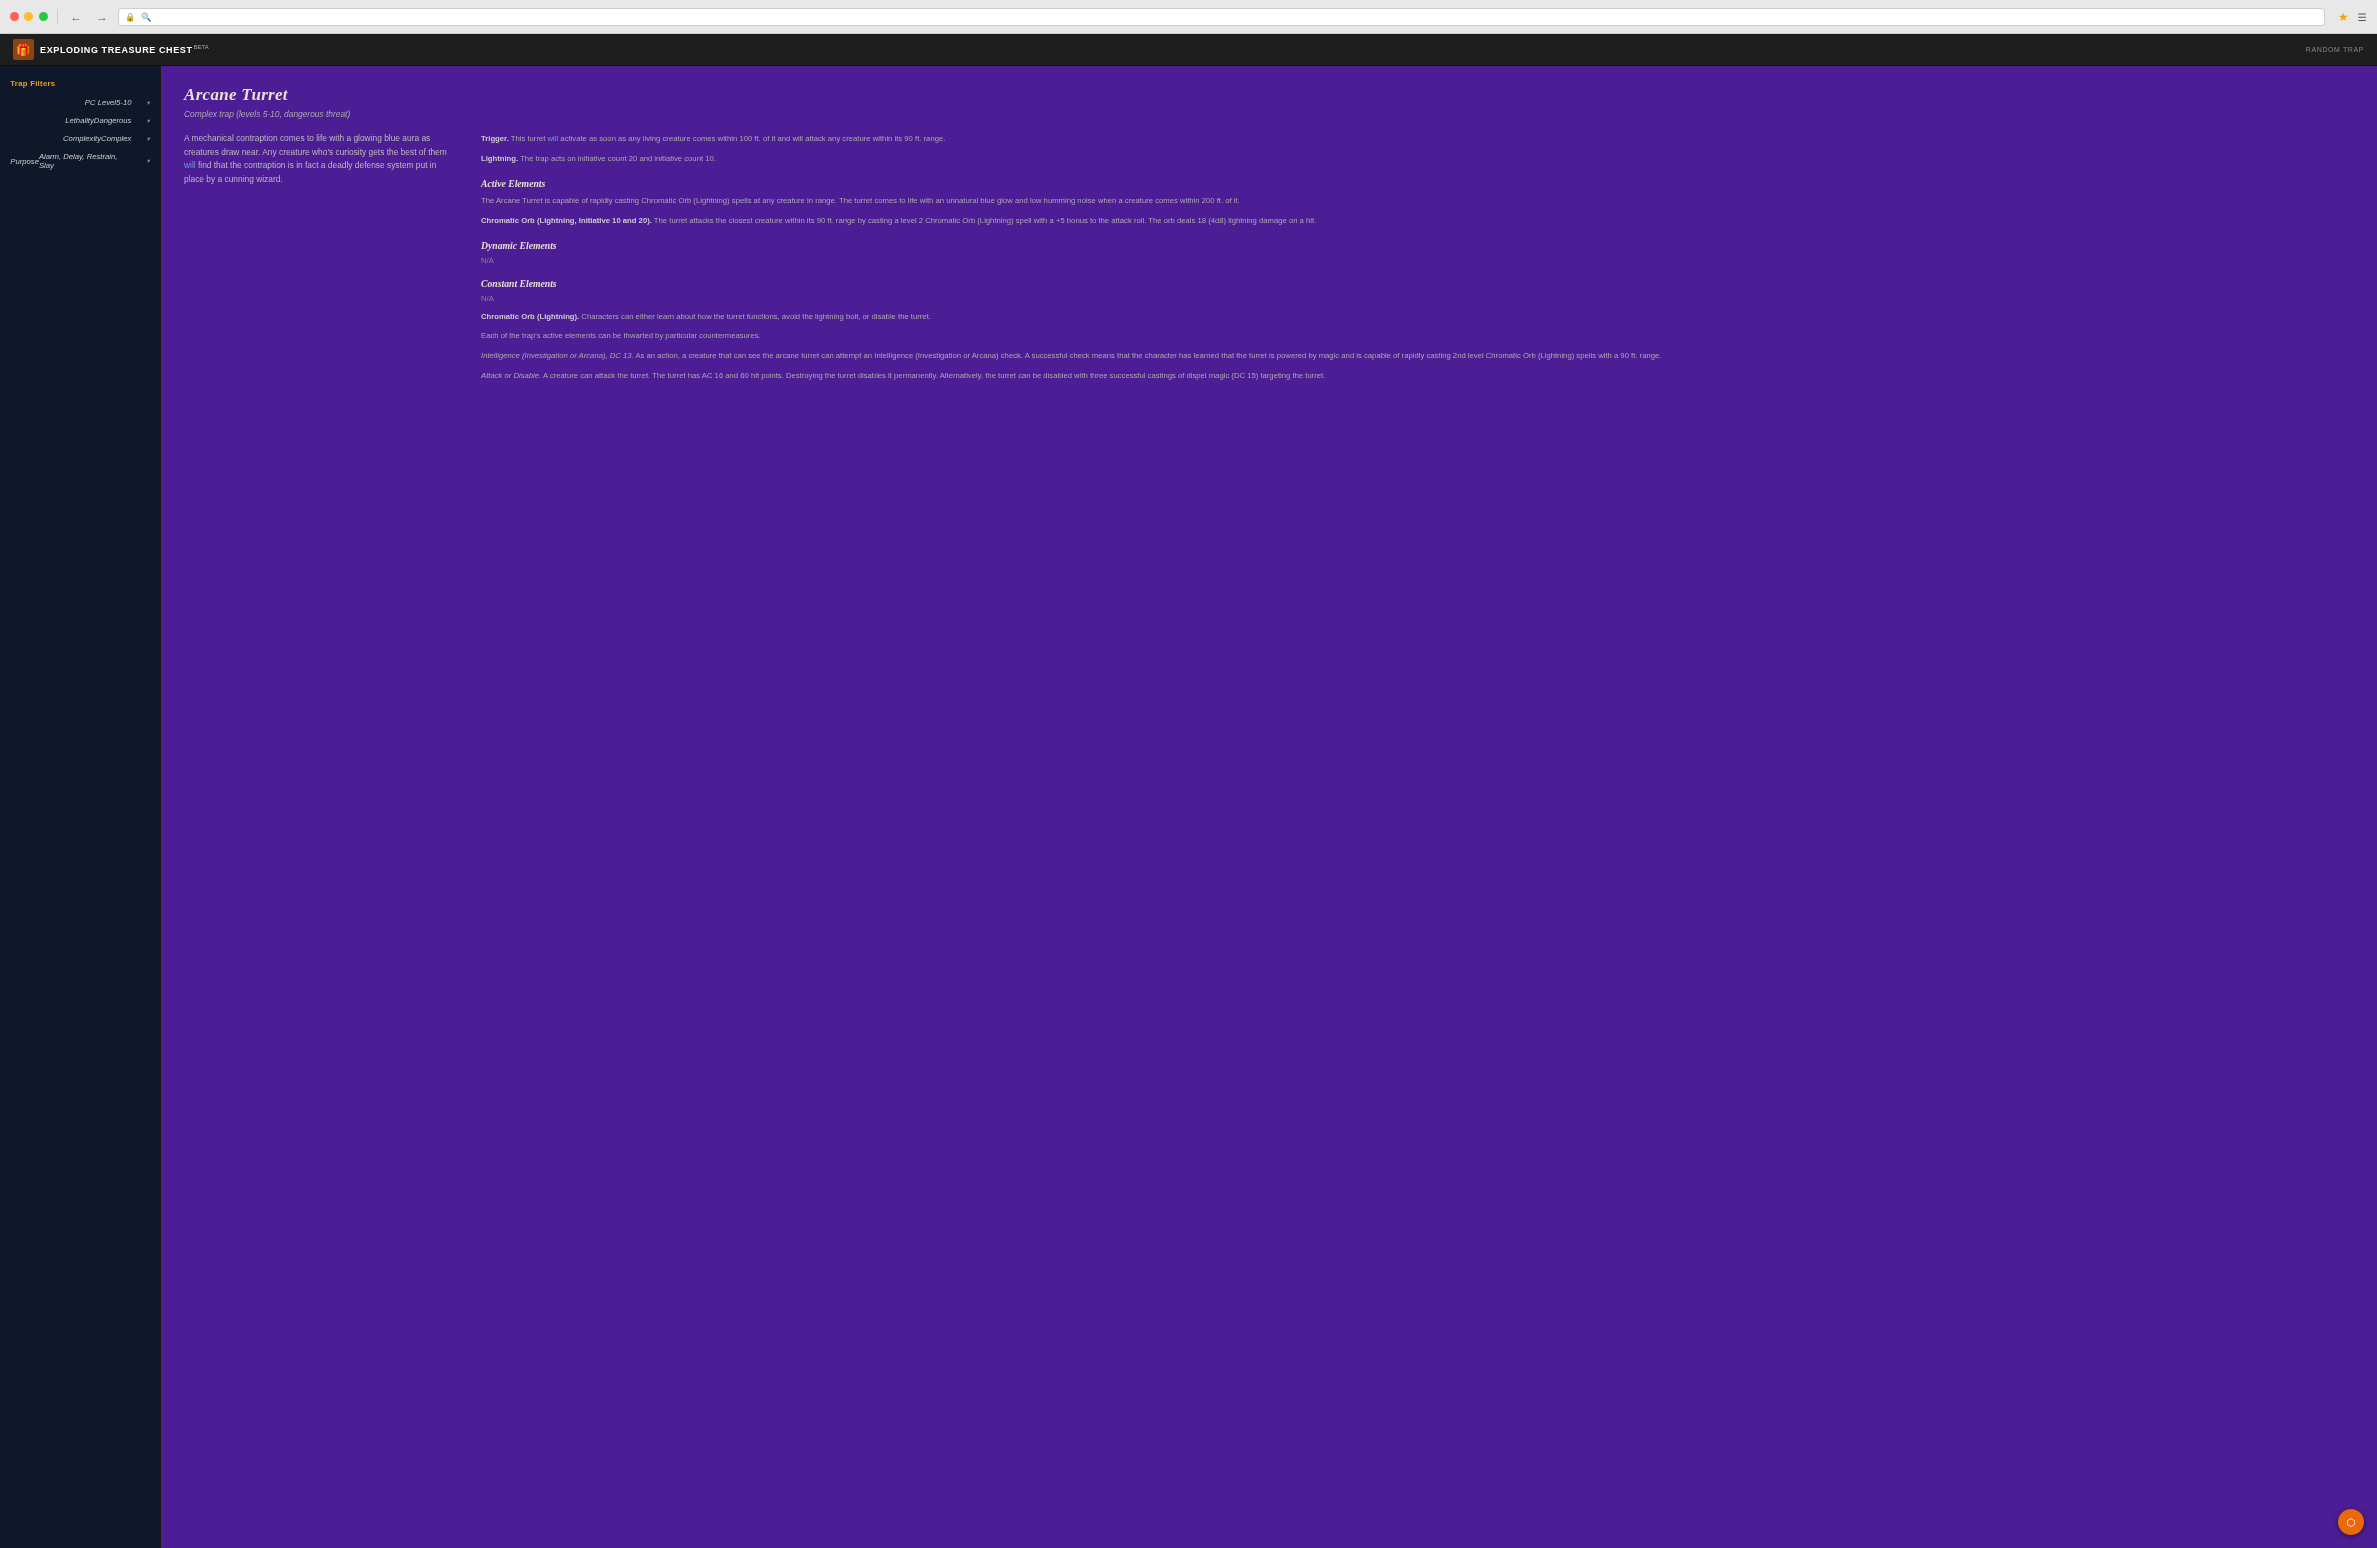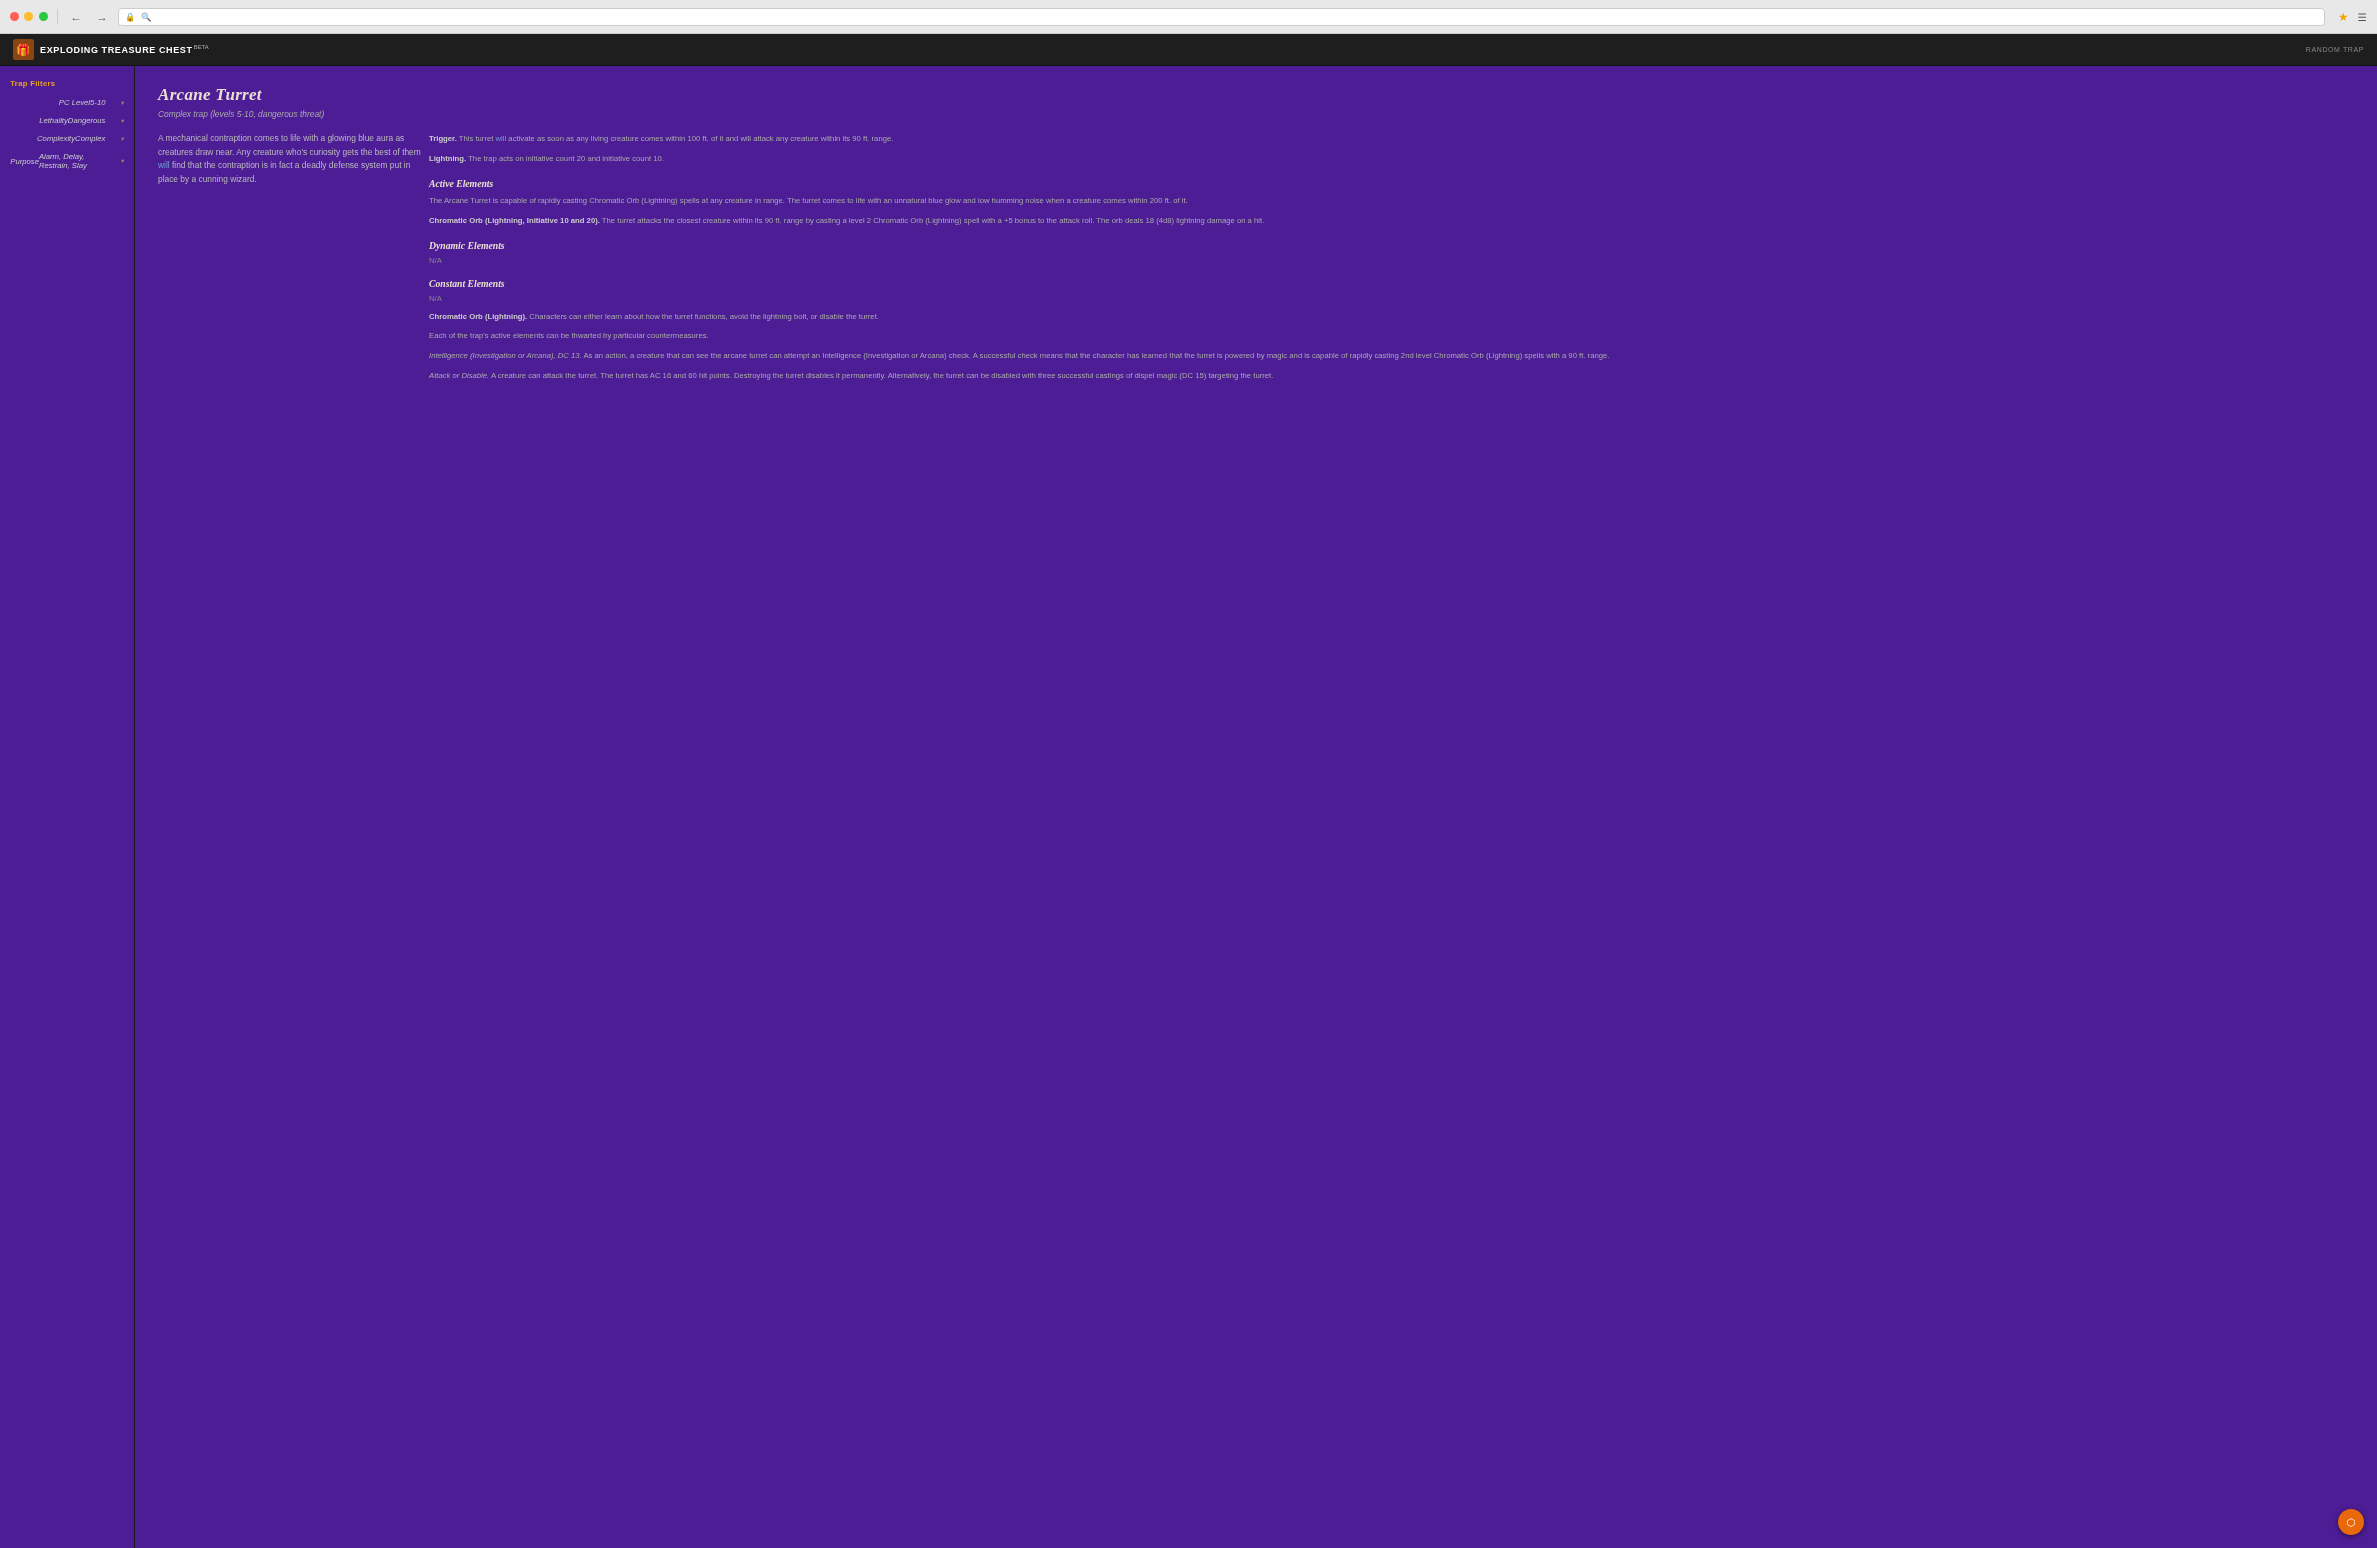--- a/index.html
+++ b/index.html
@@ -84,22 +84,22 @@
       letter-spacing: 0.6px;
       text-transform: uppercase;
       cursor: pointer;
     }
 
     
     .main-layout { display: flex; flex: 1; overflow: hidden; }
 
     
     .sidebar {
-      width: 135px;
-      background: #4c1d95;
+      width: 161px;
+      background: #0f172a;
       padding: 13px 10.3px;
       flex-shrink: 0;
       border-right: 0.6px solid #1a1a1a;
     }
     .sidebar-section-title {
       color: #e8a020;
       font-size: 7.7px;
       font-weight: 700;
       letter-spacing: 0.3px;
       margin-bottom: 10.3px;
@@ -152,20 +152,21 @@
       font-size: 8.4px;
       color: #bbb;
       line-height: 1.6;
       margin-bottom: 15.5px;
       max-width: 271px;
     }
     .trap-description span.highlight { color: #6aa0d4; }
 
     .trap-columns {
       display: flex;
+      gap: 26px;
     }
     .trap-col-left { flex: 1; max-width: 271px; }
     .trap-col-right { flex: 1; }
 
     .section-heading {
       font-family: Georgia, 'Times New Roman', serif;
       font-size: 9.7px;
       font-weight: bold;
       font-style: italic;
       color: #e8e0d0;

